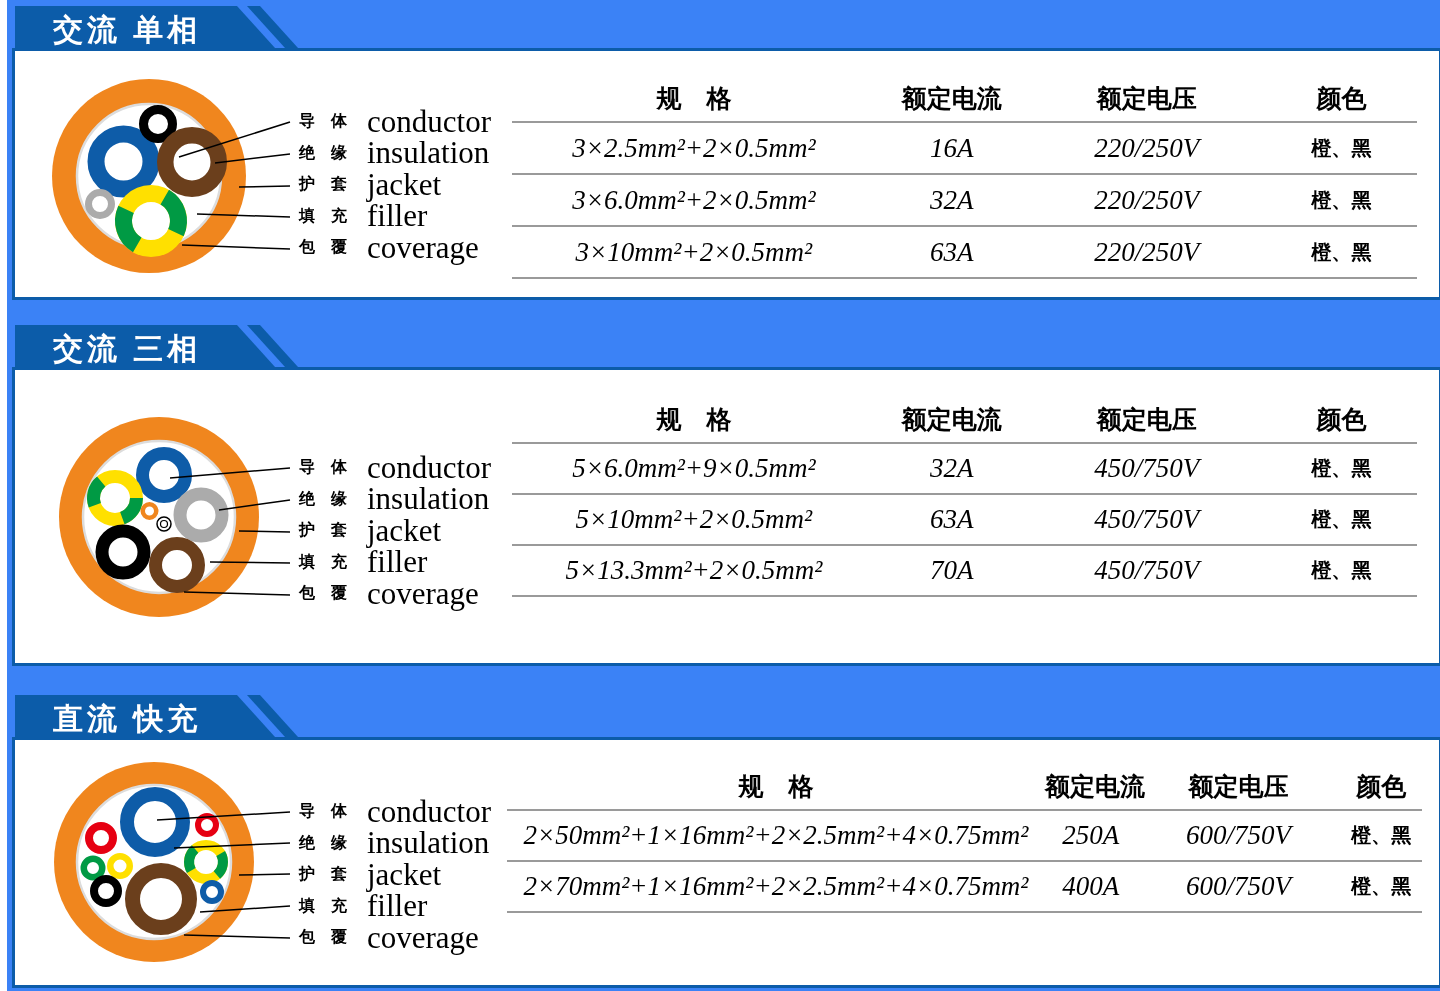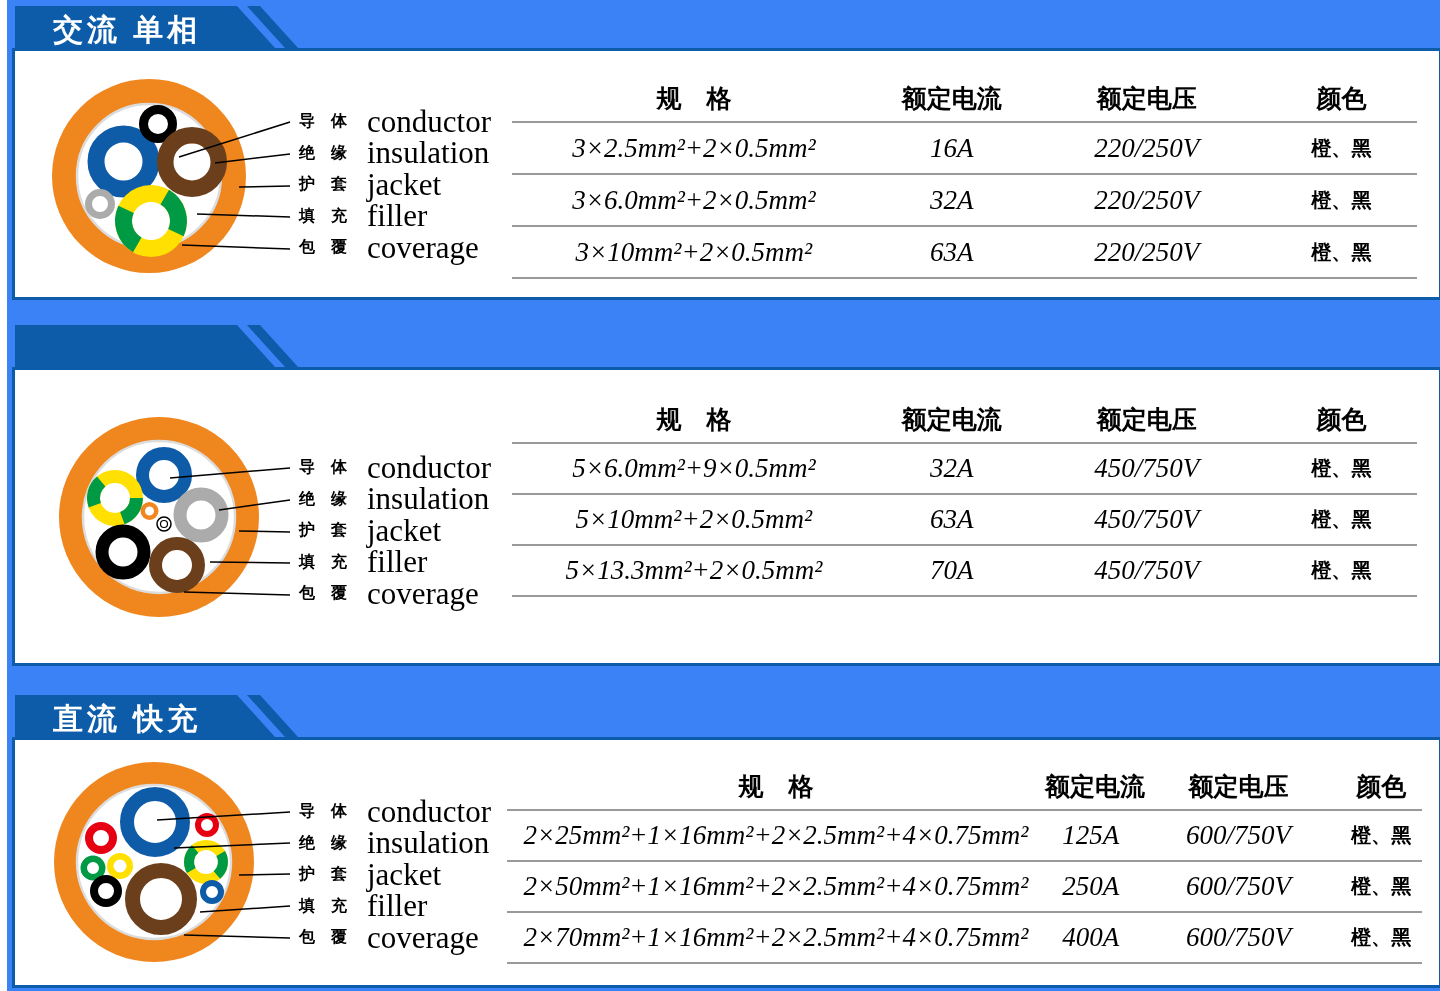--- a/index.html
+++ b/index.html
@@ -129,20 +129,21 @@
         <td class="serif">220/250V</td>
         <td class="cjk">橙、黑</td>
       </tr>
     </tbody>
       </table>
   </div>
 
   <div class="banner" style="top:325px;">
     <div class="shape-main"></div>
     <div class="shape-tail"></div>
+    <span class="title">交流 三相</span>
   </div>
   <div class="sec-box" style="top:367px; height:299px;"></div>
 
   <svg class="diagram" style="top:390px;" width="500" height="276" viewBox="0 0 500 276">
     <circle cx="152" cy="127" r="100" fill="#F0861E"></circle>
     <circle cx="152" cy="127" r="76" fill="#ffffff" stroke="#DCDCDC" stroke-width="2.5"></circle>
     <circle cx="157" cy="85" r="21.5" fill="none" stroke="#0E5CA8" stroke-width="13"></circle>
     <circle cx="108" cy="108" r="21.5" fill="none" stroke="#FFE000" stroke-width="13"></circle>
     <path d="M129.5 108 A21.5 21.5 0 0 1 115.35 128.2" fill="none" stroke="#009A44" stroke-width="13"></path>
     <path d="M87.8 115.35 A21.5 21.5 0 0 1 94.2 91.5" fill="none" stroke="#009A44" stroke-width="13"></path>
@@ -279,26 +280,20 @@
           <col style="width:8.9%">
         </colgroup>
       <tbody>
           <tr class="hrow">
         <th>规　格</th>
         <th>额定电流</th>
         <th>额定电压</th>
         <th>颜色</th>
       </tr>
       <tr class="drow">
-        <td class="serif">2×25mm²+1×16mm²+2×2.5mm²+4×0.75mm²</td>
-        <td class="serif">125A</td>
-        <td class="serif">600/750V</td>
-        <td class="cjk">橙、黑</td>
-      </tr>
-      <tr class="drow">
         <td class="serif">2×50mm²+1×16mm²+2×2.5mm²+4×0.75mm²</td>
         <td class="serif">250A</td>
         <td class="serif">600/750V</td>
         <td class="cjk">橙、黑</td>
       </tr>
       <tr class="drow">
         <td class="serif">2×70mm²+1×16mm²+2×2.5mm²+4×0.75mm²</td>
         <td class="serif">400A</td>
         <td class="serif">600/750V</td>
         <td class="cjk">橙、黑</td>

